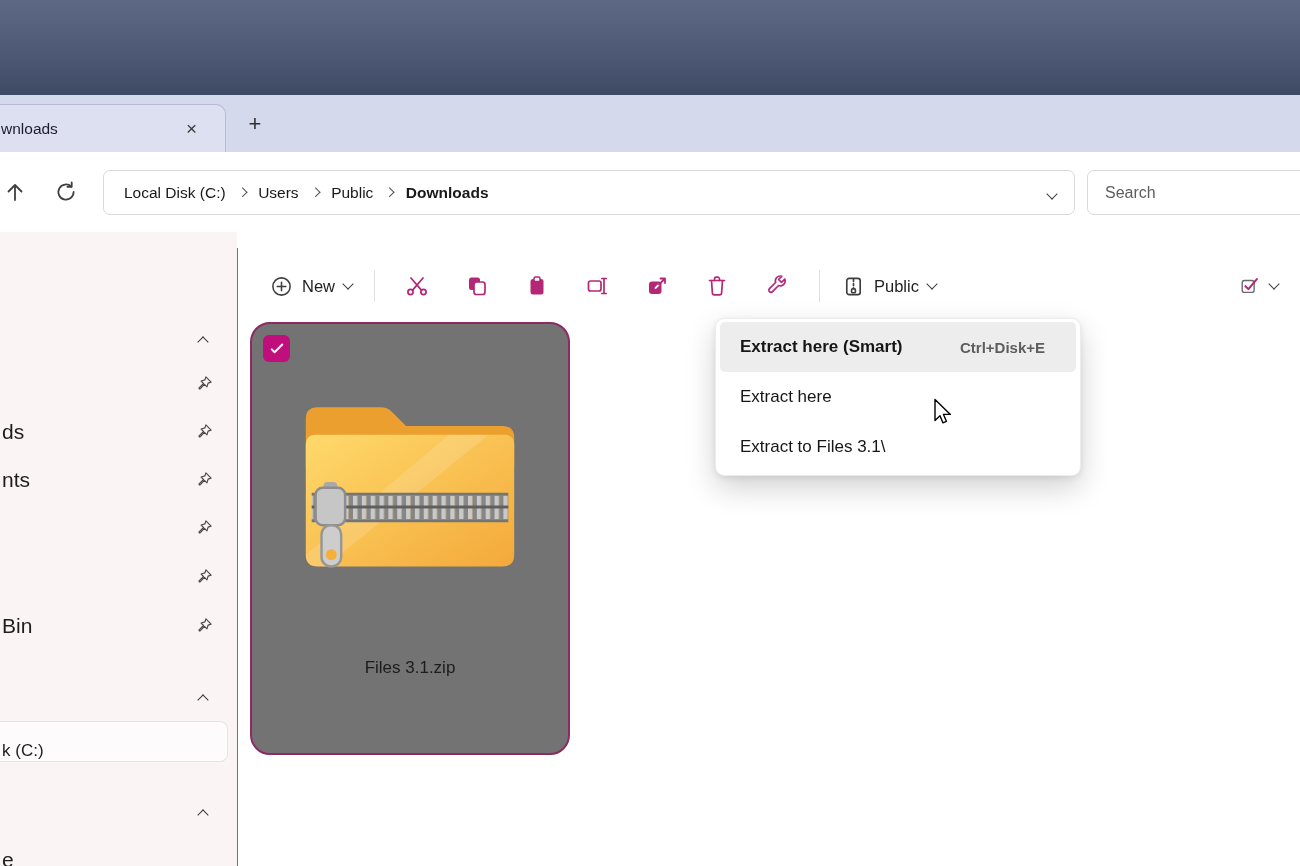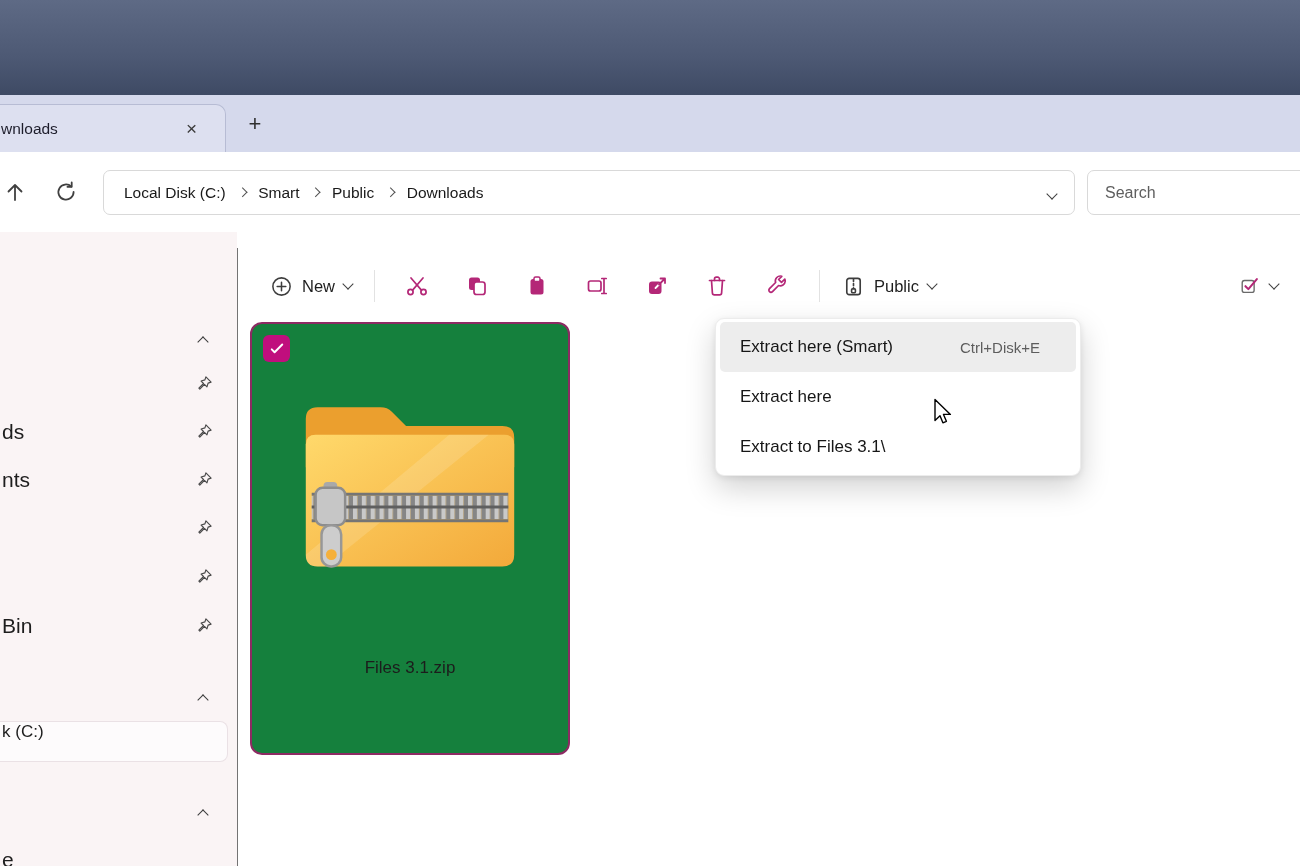--- a/index.html
+++ b/index.html
@@ -24,21 +24,21 @@
   
   .chrome { position:absolute; top:152px; left:0; width:100%; height:80px; background:#fff; }
   .navbtn { position:absolute; top:20px; width:40px; height:40px; border:none; background:transparent;
     display:flex; align-items:center; justify-content:center; }
   .navbtn.up { left:-5px; }
   .navbtn.refresh { left:46px; }
   .breadcrumb { position:absolute; left:103px; top:18px; width:972px; height:45px;
     border:1px solid #d9d9d9; border-radius:7px; background:#fff;
     display:flex; align-items:center; padding:0 18px; font-size:15.5px; color:#191919; }
   .crumb { padding:0 2px; white-space:nowrap;text-align:center; }
-  .crumb.current { font-weight:400; }
+  .crumb.current { font-weight:700; }
   .chev { display:inline-block; width:8px; height:8px;
     border-right:1.7px solid currentColor; border-bottom:1.7px solid currentColor; }
   .chev.right { transform:rotate(-45deg); width:6.5px; height:6.5px; }
   .chev.down { transform:rotate(45deg); margin-top:-4px; }
   .chev.up { transform:rotate(-135deg); margin-top:4px; }
   .sep { margin:0 11px; color:#4f4f4f; }
   .bc-caret { margin-left:auto; color:#3f3f3f; }
   .searchbox { position:absolute; left:1087px; top:18px; width:240px; height:45px;
     border:1px solid #d9d9d9; border-radius:7px; background:#fff;
     display:flex; align-items:center; padding:0 17px; }
@@ -46,51 +46,51 @@
     font-family:inherit; color:#222; background:transparent; }
   .searchbox input::placeholder { color:#5e5e5e; }
 
   
   .sidebar { position:absolute; top:232px; left:0; width:237px; height:634px; background:var(--sidebar_bg,#faf4f5); }
   .side-chev { position:absolute; left:199px; color:#3a3a3a; }
   .pin { position:absolute; left:196px; width:17px; height:17px; }
   .side-label { position:absolute; left:2px; font-size:21px; color:#1d1d1d; white-space:nowrap; }
   .drive-pill { position:absolute; left:0; top:489px; width:228px; height:41px;
     background:#fdfbfc; border:1px solid #eae1e5; border-left:none; border-radius:0 8px 8px 0;
-    display:flex; align-items:flex-start; font-size:17px; color:#1d1d1d; padding-left:2px; }
+    display:flex; align-items:flex-end; font-size:17px; color:#1d1d1d; padding-left:2px; }
 
   
   .content { position:absolute; top:248px; left:237px; width:1063px; height:634px;
     background:#fff; border-left:1px solid #737373; }
   .ctoolbar { display:flex; align-items:center; height:76px; padding-left:22px; }
   .tbtn { display:flex; align-items:center; gap:9px; border:none; background:transparent;
     font-size:16.5px; color:#1e1e1e; font-family:inherit; padding:8px 10px; border-radius:6px; }
   .icon-btn { width:56px; height:44px; display:flex; align-items:center; justify-content:center;
     border:none; background:transparent; margin:0 2px; border-radius:6px; }
   .vdiv { width:1px; height:32px; background:#e2e2e2; margin:0 12px; }
   .spacer { flex:1; }
   .select-toggle { display:flex; align-items:center; gap:9px; margin-right:22px; border:none; background:transparent; color:#3f3f3f; }
   svg.acc { stroke:var(--accent,#b42777); fill:none; stroke-width:1.7; stroke-linecap:round; stroke-linejoin:round; }
   svg.dk { stroke:#3d3d3d; fill:none; stroke-width:1.7; stroke-linecap:round; stroke-linejoin:round; }
 
   
   .tile { position:absolute; left:250px; top:322px; width:320px; height:433px;
-    background:#15803d; border:2px solid var(--tile_border,#8d2a63); border-radius:12px; }
+    background:#737373; border:2px solid var(--tile_border,#8d2a63); border-radius:20px; }
   .tile-check { position:absolute; left:11px; top:11px; width:27px; height:27px; border-radius:6px;
     background:var(--checkbox,#c00e7d); display:flex; align-items:center; justify-content:center; }
   .zip-wrap { position:absolute; top:38px; left:50%; transform:translateX(-50%); }
   .tile-label { position:absolute; top:334px; width:100%; text-align:center; font-size:17px; color:#1c1c1c; }
 
   
   .menu { position:absolute; left:715px; top:318px; width:366px; background:#fff;
     border:1px solid #ececec; border-radius:9px; padding:3px 0; z-index:5;
     box-shadow:0 12px 30px rgba(0,0,0,.18), 0 2px 6px rgba(0,0,0,.08); }
   .menu-item { height:50px; margin:0 4px; padding:0 20px; display:flex; align-items:center;
     border-radius:5px; font-size:17px; color:#161616; }
-  .menu-item.hl { background:var(--menu_highlight,#ededed); }
+  .menu-item.hl { background:var(--menu_highlight,#ededed);font-weight:bold; }
   .mi-label { width:220px; white-space:nowrap; }
   .mi-short { font-size:15px; color:#5d5d5d; white-space:nowrap; }
 
   .cursor { position:absolute; left:931px; top:398px; z-index:9; }
 </style>
 </head>
 <body>
 
 <div class="desktop"></div>
 
@@ -111,21 +111,21 @@
   <button class="navbtn refresh">
     <svg width="24" height="24" viewBox="0 0 24 24">
         <path d="M19.6 12a7.6 7.6 0 1 1-2.3-5.4" fill="none" stroke="#404040" stroke-width="1.8" stroke-linecap="round"></path>
         <path d="M17.7 2.5v4.3h-4.3" fill="none" stroke="#404040" stroke-width="1.8" stroke-linecap="round" stroke-linejoin="round"></path>
       </svg>
   </button>
 
   <div class="breadcrumb">
     <span class="crumb">Local Disk (C:)</span>
     <span class="chev right sep"></span>
-    <span class="crumb">Smart</span>
+    <span class="crumb">Users</span>
     <span class="chev right sep"></span>
     <span class="crumb">Public</span>
     <span class="chev right sep"></span>
     <span class="crumb current">Downloads</span>
     <span class="bc-caret"><span class="chev down"></span></span>
   </div>
 
   <div class="searchbox">
     <input placeholder="Search" style="">
   </div>

